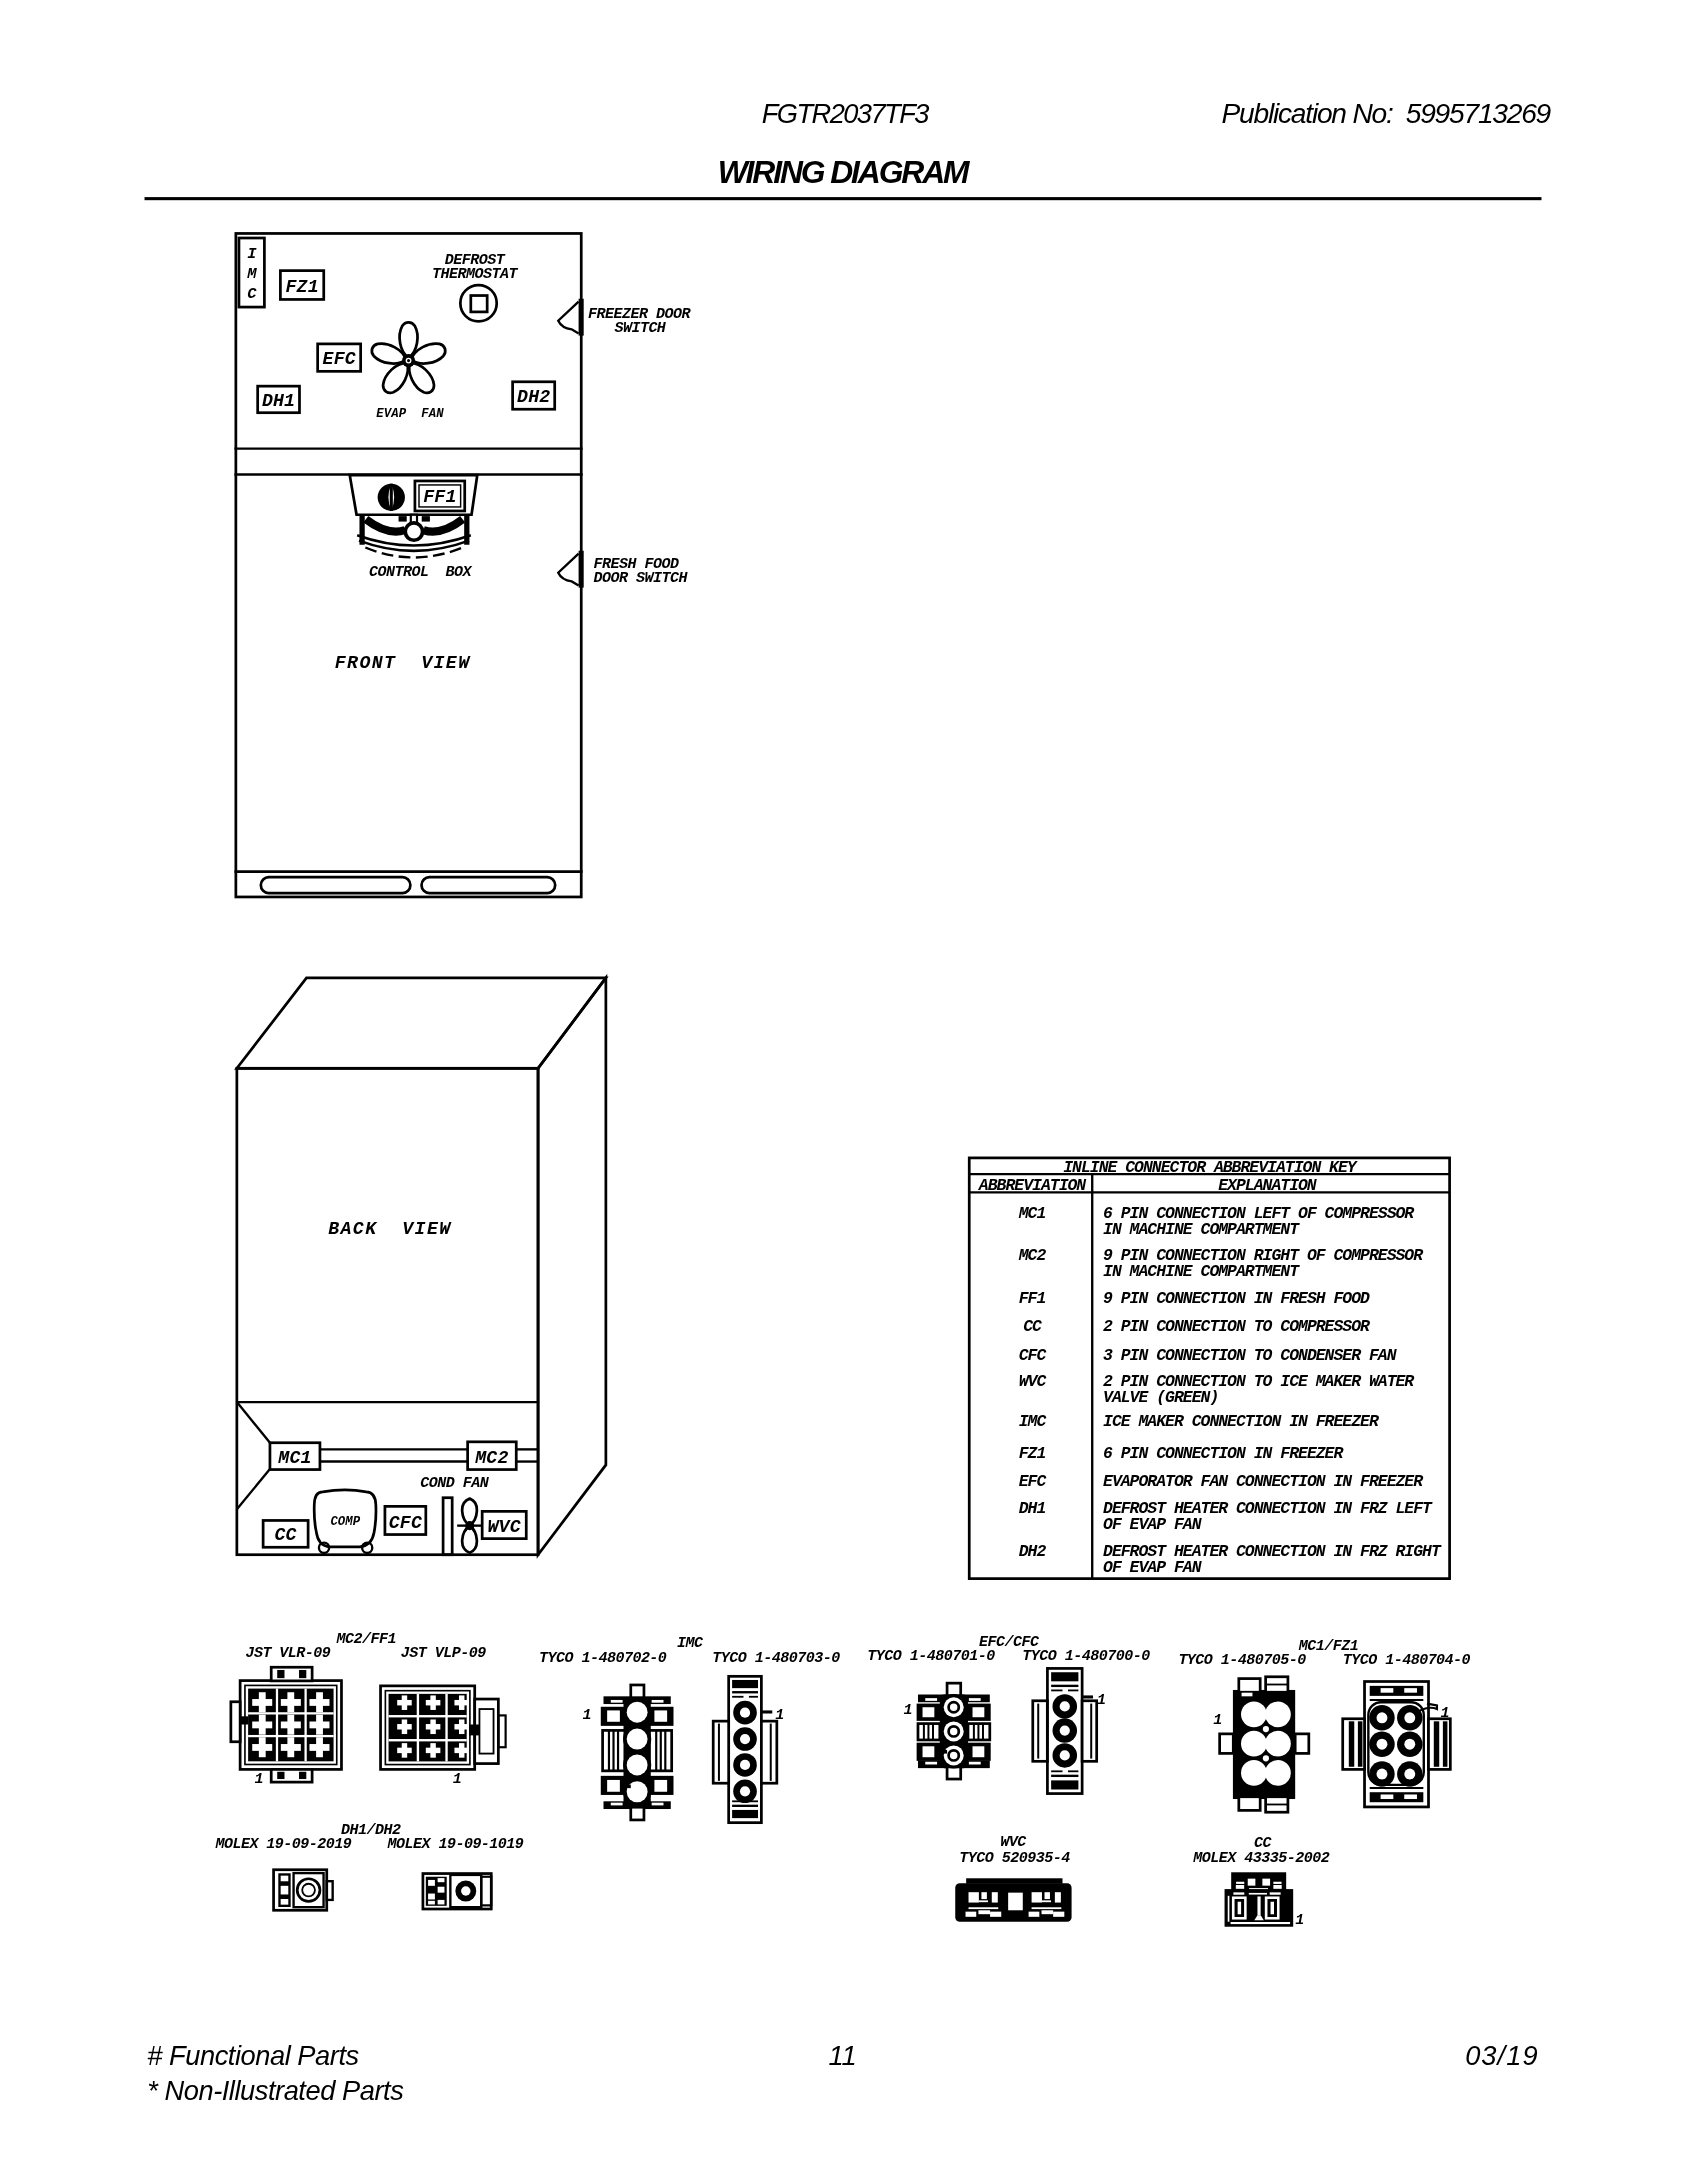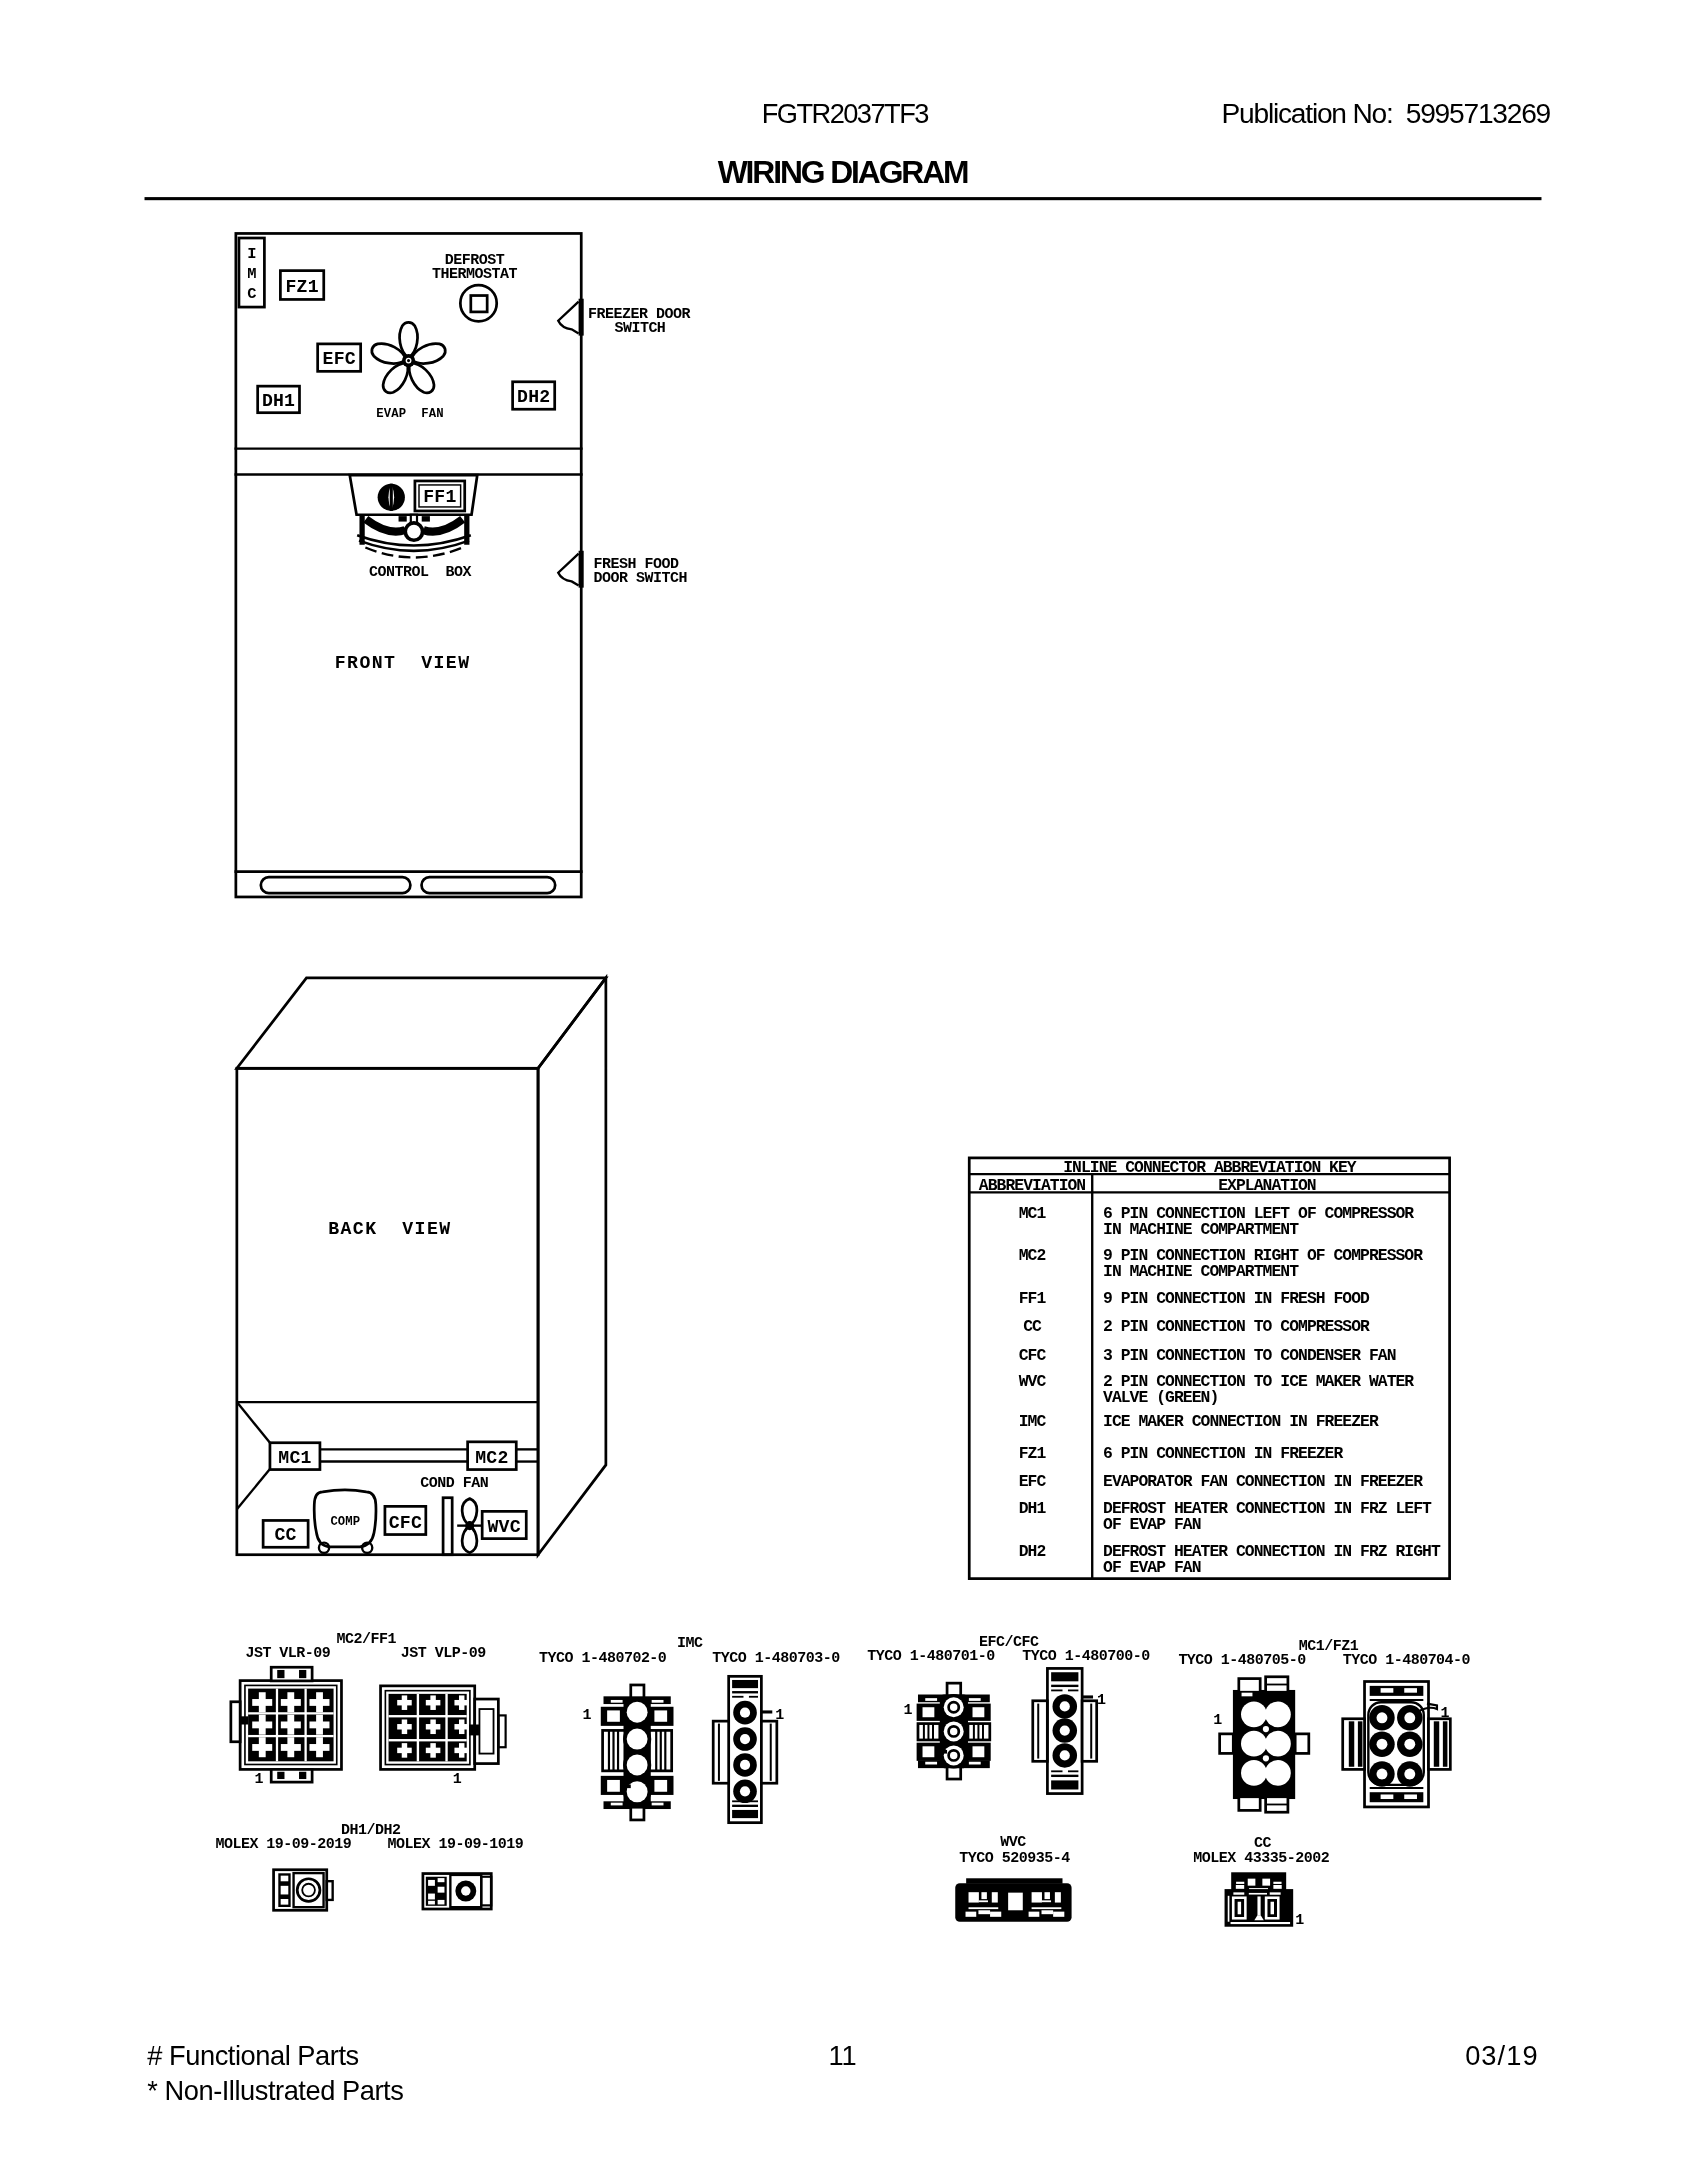--- a/index.html
+++ b/index.html
@@ -1,16 +1,16 @@
 <!DOCTYPE html>
 <html style="font-size:14.5px"><head>
 <meta charset="utf-8">
 <style>
   html,body{margin:0;padding:0;background:#fff;}
-  #page{position:relative;width:1686px;height:2182px;background:#fff;overflow:hidden;}
+  #page{position:relative;width:1686px;height:2182px;background:#fff;overflow:hidden;font-style:italic;}
   svg text{fill:#000;}
   .mono{font-family:"Liberation Mono",monospace;font-weight:bold;}
   .sans{font-family:"Liberation Sans",sans-serif;}
   .lbl{font-size:20px;letter-spacing:0.2px;}
   .sm{font-size:13.5px;letter-spacing:0.15px;}
   .md{font-size:16.5px;letter-spacing:-0.55px;}
   .vw{font-size:20px;letter-spacing:1.6px;}
   .tb{font-size:18px;letter-spacing:-1.05px;}
   .k{fill:none;stroke:#000;stroke-width:3;}
   .k2{fill:none;stroke:#000;stroke-width:2.6;}

